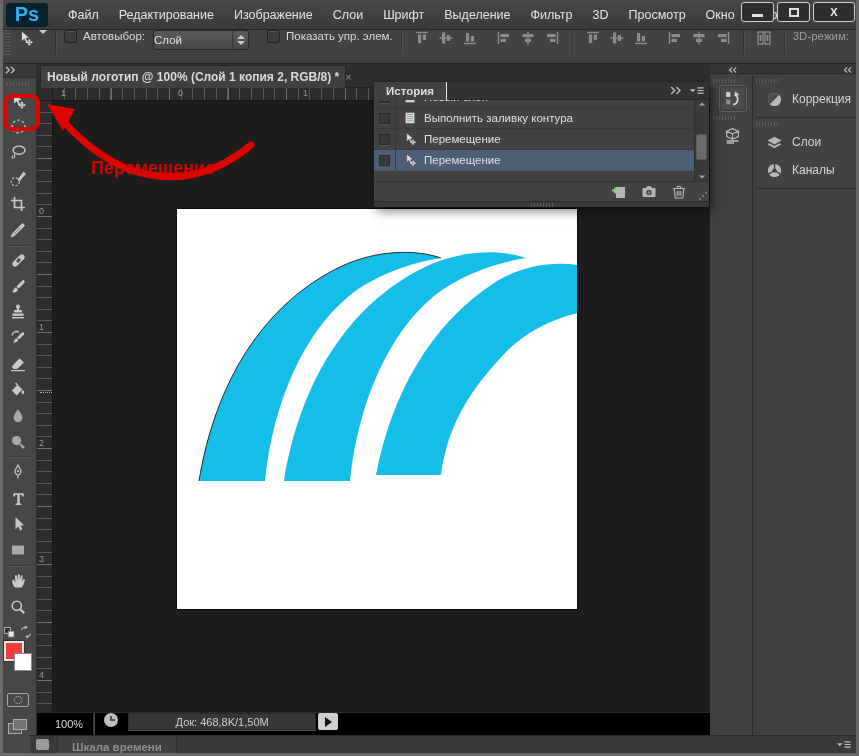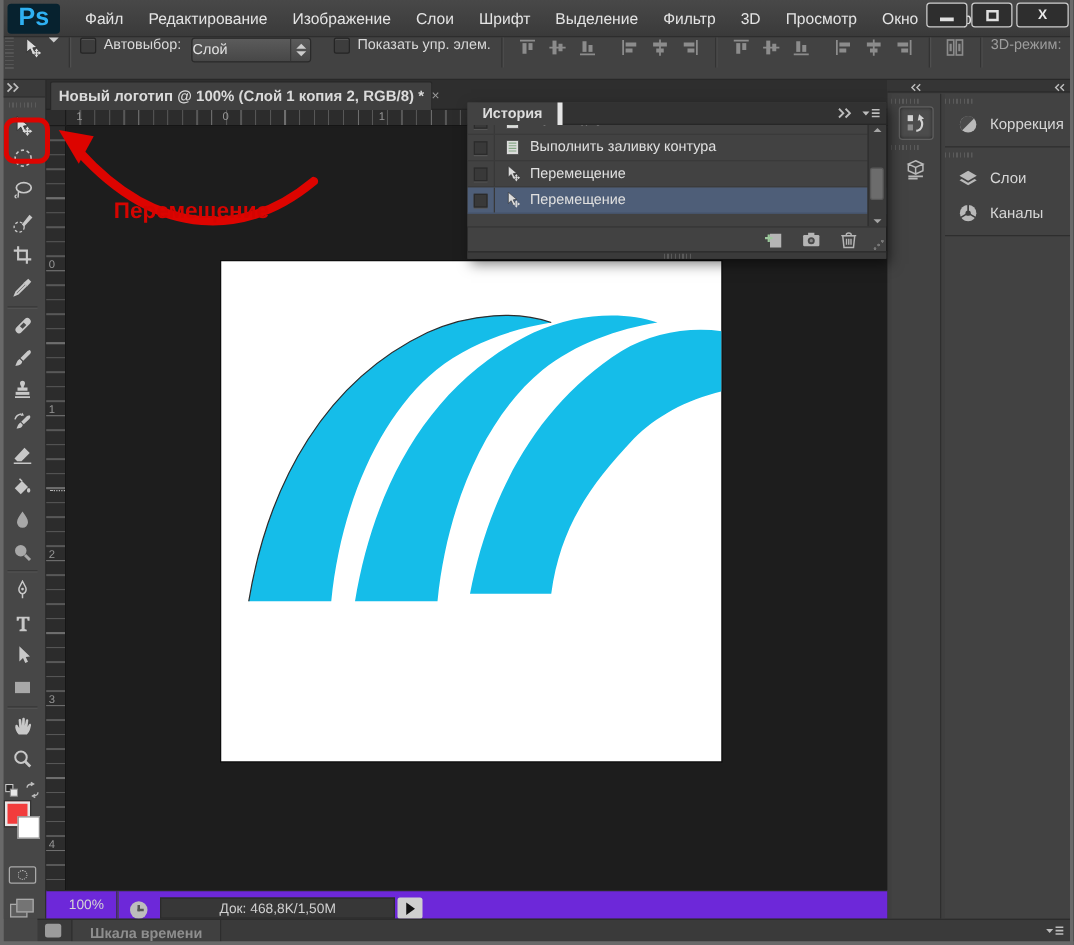--- a/index.html
+++ b/index.html
@@ -82,39 +82,39 @@
           background-image:
             repeating-linear-gradient(transparent 0 57px,#6e6e6e 57px 58px),
             repeating-linear-gradient(transparent 0 10.6px,#585858 10.6px 11.6px);
           background-size:9px 100%,4px 100%;background-position:right top;background-repeat:repeat no-repeat}
   .vruler span{position:absolute;left:2px;font-size:9px;color:#969696}
   .vmark{position:absolute;left:3px;width:12px;border-top:1px dotted #b5b5b5}
   .paste{position:absolute;left:17px;top:38px;right:0;bottom:23px;background:#1d1d1d;overflow:hidden}
   .canvas{position:absolute;left:123px;top:107px;width:400px;height:400px;background:#fff;box-shadow:0 0 0 1px #0d0d0d}
 
   
-  .statusbar{position:absolute;left:0;bottom:0;width:100%;height:23px;background:#6d28d9;
-             border-top:1px solid #2a2a2a;display:flex;align-items:flex-end;color:#d5d5d5;font-size:11px}
+  .statusbar{position:absolute;left:0;bottom:0;width:100%;height:23px;background:#000000;
+             border-top:1px solid #2a2a2a;display:flex;align-items:flex-start;color:#d5d5d5;font-size:11px}
   .zoomfield{padding:0 10px 0 18px;border-right:1px solid #333;box-shadow:1px 0 0 #4a4a4a;height:100%;
              display:flex;align-items:center}
   .clockico{width:14px;height:14px;border-radius:50%;background:#bdbdbd;margin:0 10px;position:relative}
   .clockico i{position:absolute;left:6px;top:3px;width:2px;height:5px;background:#555}
   .clockico b{position:absolute;left:6px;top:6px;width:5px;height:2px;background:#555}
   .docinfo{width:188px;height:17px;background:#373737;border:1px solid #2b2b2b;box-shadow:0 1px 0 #4a4a4a;
            display:flex;align-items:center;justify-content:center;color:#cfcfcf}
   .sbarrow{width:20px;height:17px;background:#cfcfcf;border-radius:2px;margin-left:2px;
            display:flex;align-items:center;justify-content:center}
   .sbarrow i{width:0;height:0;border-top:5px solid transparent;border-bottom:5px solid transparent;border-left:7px solid #111}
 
   
   .histpanel{position:absolute;left:371px;top:82px;width:335px;height:125px;z-index:30;
              box-shadow:3px 4px 10px rgba(0,0,0,.5);background:#424242;font-size:11.5px}
   .hp-head{position:relative;height:18px;background:#323232;border-bottom:1px solid #272727}
   .hp-tab{position:absolute;left:0;top:0;height:18px;padding:0 12px;background:#424242;
-          border-right:4px solid #e5e5e5;color:#dedede;display:flex;align-items:center;font-weight:bold}
+          border-right:1px solid #e5e5e5;color:#dedede;display:flex;align-items:center;font-weight:bold}
   .hp-hicons{position:absolute;right:4px;top:3px;display:flex;align-items:center;gap:6px}
   .hp-list{position:relative;height:81px;overflow:hidden;background:#424242}
   .hrow{display:flex;align-items:center;height:21px;border-bottom:1px solid #3a3a3a;color:#e0e0e0}
   .hrow.first{margin-top:-13px}
   .hrow.sel{background:#4e5e78;border-bottom-color:#45536a}
   .hwell{width:22px;align-self:stretch;border-right:1px solid #383838;display:flex;align-items:center;justify-content:center}
   .hwell i{width:11px;height:11px;background:#393939;border:1px solid #2b2b2b;box-shadow:0 1px 0 #555}
   .hic{width:20px;display:flex;justify-content:center;margin:0 4px}
   .hscroll{position:absolute;right:0;top:0;width:15px;height:81px;background:#3a3a3a;border-left:1px solid #2e2e2e;
            display:flex;flex-direction:column;align-items:center;justify-content:space-between;padding:2px 0}

